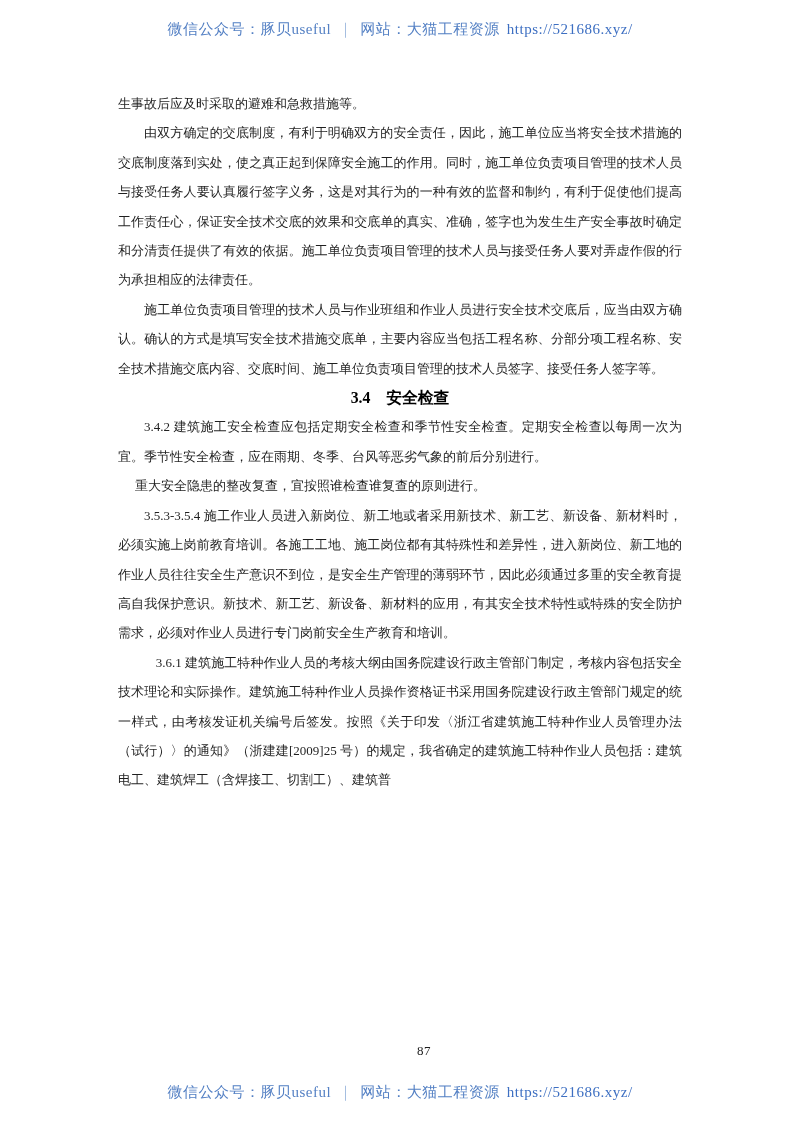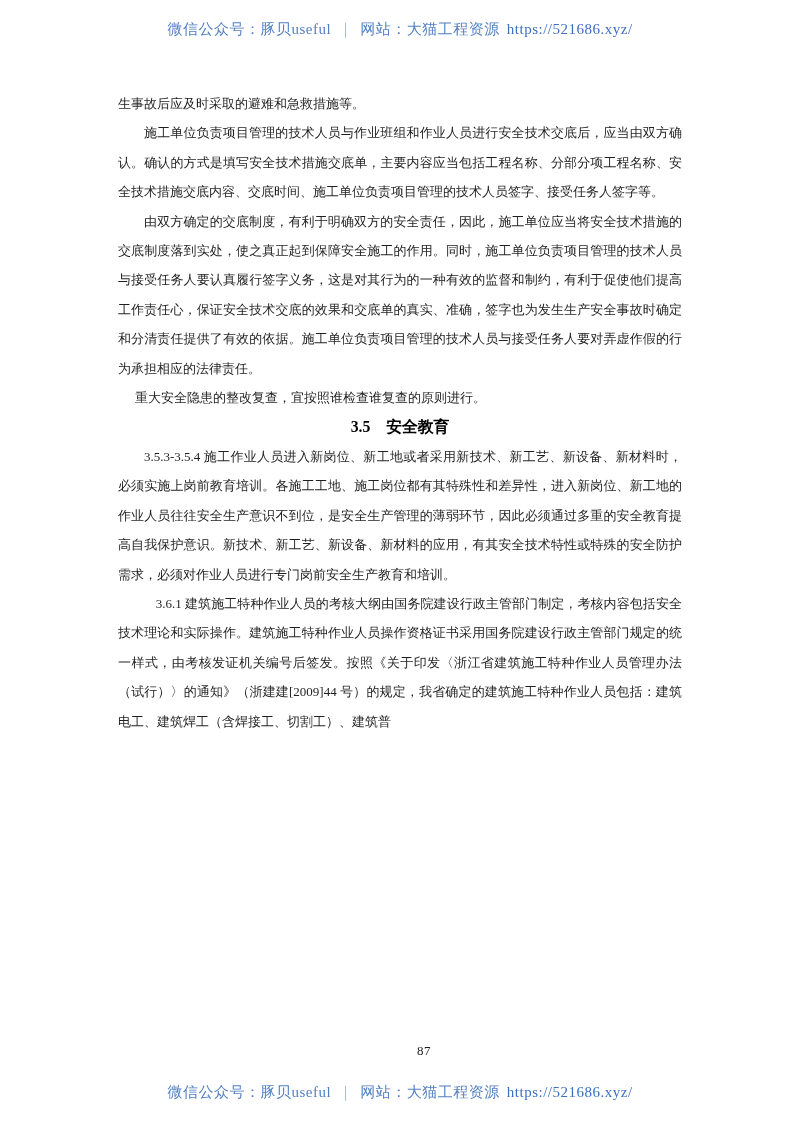--- a/index.html
+++ b/index.html
@@ -67,26 +67,27 @@
 <body>
 
 <div class="page">
 
   <div class="watermark wm-top">
     <span>微信公众号：豚贝useful</span><span class="sep">｜</span><span>网站：大猫工程资源</span><a class="url" href="#">https://521686.xyz/</a>
   </div>
 
   <div class="content">
       <p class="para ">生事故后应及时采取的避难和急救措施等。</p>
+      <p class="para ind2">由双方确定的交底制度，有利于明确双方的安全责任，因此，施工单位应当将安全技术措施的交底制度落到实处，使之真正起到保障安全施工的作用。同时，施工单位负责项目管理的技术人员与接受任务人要认真履行签字义务，这是对其行为的一种有效的监督和制约，有利于促使他们提高工作责任心，保证安全技术交底的效果和交底单的真实、准确，签字也为发生生产安全事故时确定和分清责任提供了有效的依据。施工单位负责项目管理的技术人员与接受任务人要对弄虚作假的行为承担相应的法律责任。</p>
       <p class="para ind2">施工单位负责项目管理的技术人员与作业班组和作业人员进行安全技术交底后，应当由双方确认。确认的方式是填写安全技术措施交底单，主要内容应当包括工程名称、分部分项工程名称、安全技术措施交底内容、交底时间、施工单位负责项目管理的技术人员签字、接受任务人签字等。</p>
-      <p class="para ind2">由双方确定的交底制度，有利于明确双方的安全责任，因此，施工单位应当将安全技术措施的交底制度落到实处，使之真正起到保障安全施工的作用。同时，施工单位负责项目管理的技术人员与接受任务人要认真履行签字义务，这是对其行为的一种有效的监督和制约，有利于促使他们提高工作责任心，保证安全技术交底的效果和交底单的真实、准确，签字也为发生生产安全事故时确定和分清责任提供了有效的依据。施工单位负责项目管理的技术人员与接受任务人要对弄虚作假的行为承担相应的法律责任。</p>
+      <h2 class="heading">3.4　安全检查</h2>
+      <p class="para ind2">3.4.2 建筑施工安全检查应包括定期安全检查和季节性安全检查。定期安全检查以每周一次为宜。季节性安全检查，应在雨期、冬季、台风等恶劣气象的前后分别进行。</p>
       <p class="para ind1">重大安全隐患的整改复查，宜按照谁检查谁复查的原则进行。</p>
-      <h2 class="heading">3.5　安全教育</h2>
       <p class="para ind2">3.5.3-3.5.4 施工作业人员进入新岗位、新工地或者采用新技术、新工艺、新设备、新材料时，必须实施上岗前教育培训。各施工工地、施工岗位都有其特殊性和差异性，进入新岗位、新工地的作业人员往往安全生产意识不到位，是安全生产管理的薄弱环节，因此必须通过多重的安全教育提高自我保护意识。新技术、新工艺、新设备、新材料的应用，有其安全技术特性或特殊的安全防护需求，必须对作业人员进行专门岗前安全生产教育和培训。</p>
-      <p class="para ind3">3.6.1 建筑施工特种作业人员的考核大纲由国务院建设行政主管部门制定，考核内容包括安全技术理论和实际操作。建筑施工特种作业人员操作资格证书采用国务院建设行政主管部门规定的统一样式，由考核发证机关编号后签发。按照《关于印发〈浙江省建筑施工特种作业人员管理办法（试行）〉的通知》（浙建建[2009]44 号）的规定，我省确定的建筑施工特种作业人员包括：建筑电工、建筑焊工（含焊接工、切割工）、建筑普</p>
+      <p class="para ind3">3.6.1 建筑施工特种作业人员的考核大纲由国务院建设行政主管部门制定，考核内容包括安全技术理论和实际操作。建筑施工特种作业人员操作资格证书采用国务院建设行政主管部门规定的统一样式，由考核发证机关编号后签发。按照《关于印发〈浙江省建筑施工特种作业人员管理办法（试行）〉的通知》（浙建建[2009]25 号）的规定，我省确定的建筑施工特种作业人员包括：建筑电工、建筑焊工（含焊接工、切割工）、建筑普</p>
     </div>
 
   <div class="pagenum">87</div>
 
   <div class="watermark wm-bottom">
     <span>微信公众号：豚贝useful</span><span class="sep">｜</span><span>网站：大猫工程资源</span><a class="url" href="#">https://521686.xyz/</a>
   </div>
 
 </div>
 

